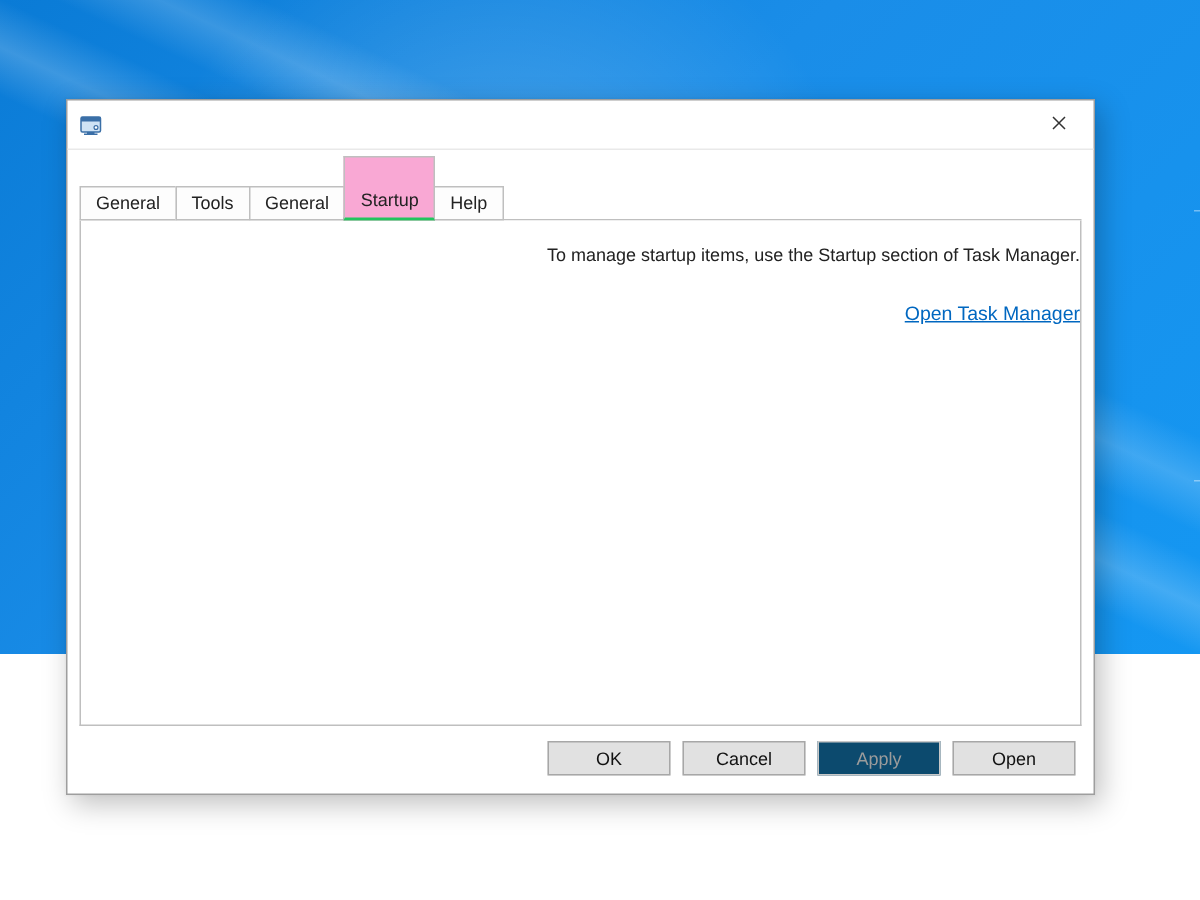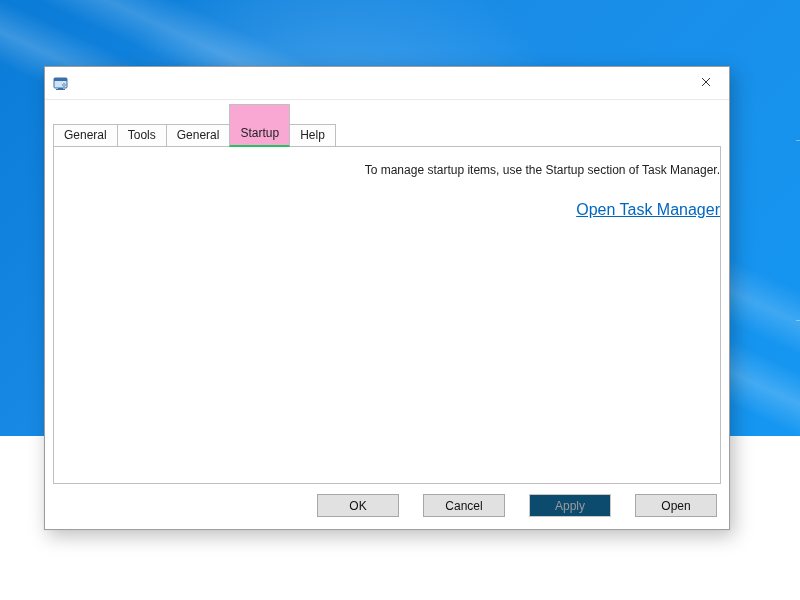--- a/index.html
+++ b/index.html
@@ -115,29 +115,29 @@
   .tabpage .msg {
     margin-top: 16px;
     color: #222;
     font-size: 12px;
   }
   .tabpage .link {
     display: inline-block;
     margin-top: 24px;
     color: #0067c0;
     text-decoration: underline;
-    font-size: 16px;
+    font-size: 13px;
     cursor: pointer;
   }
 
   
   .buttons {
     display: flex;
     justify-content: flex-end;
-    gap: 24px;
+    gap: 8px;
     padding: 10px 12px 12px 12px;
   }
   .btn {
     width: 82px;
     height: 23px;
     border: 1px solid #a7a7a7;
     background: #e1e1e1;
     font-size: 12px;
     color: #111;
     display: flex;

